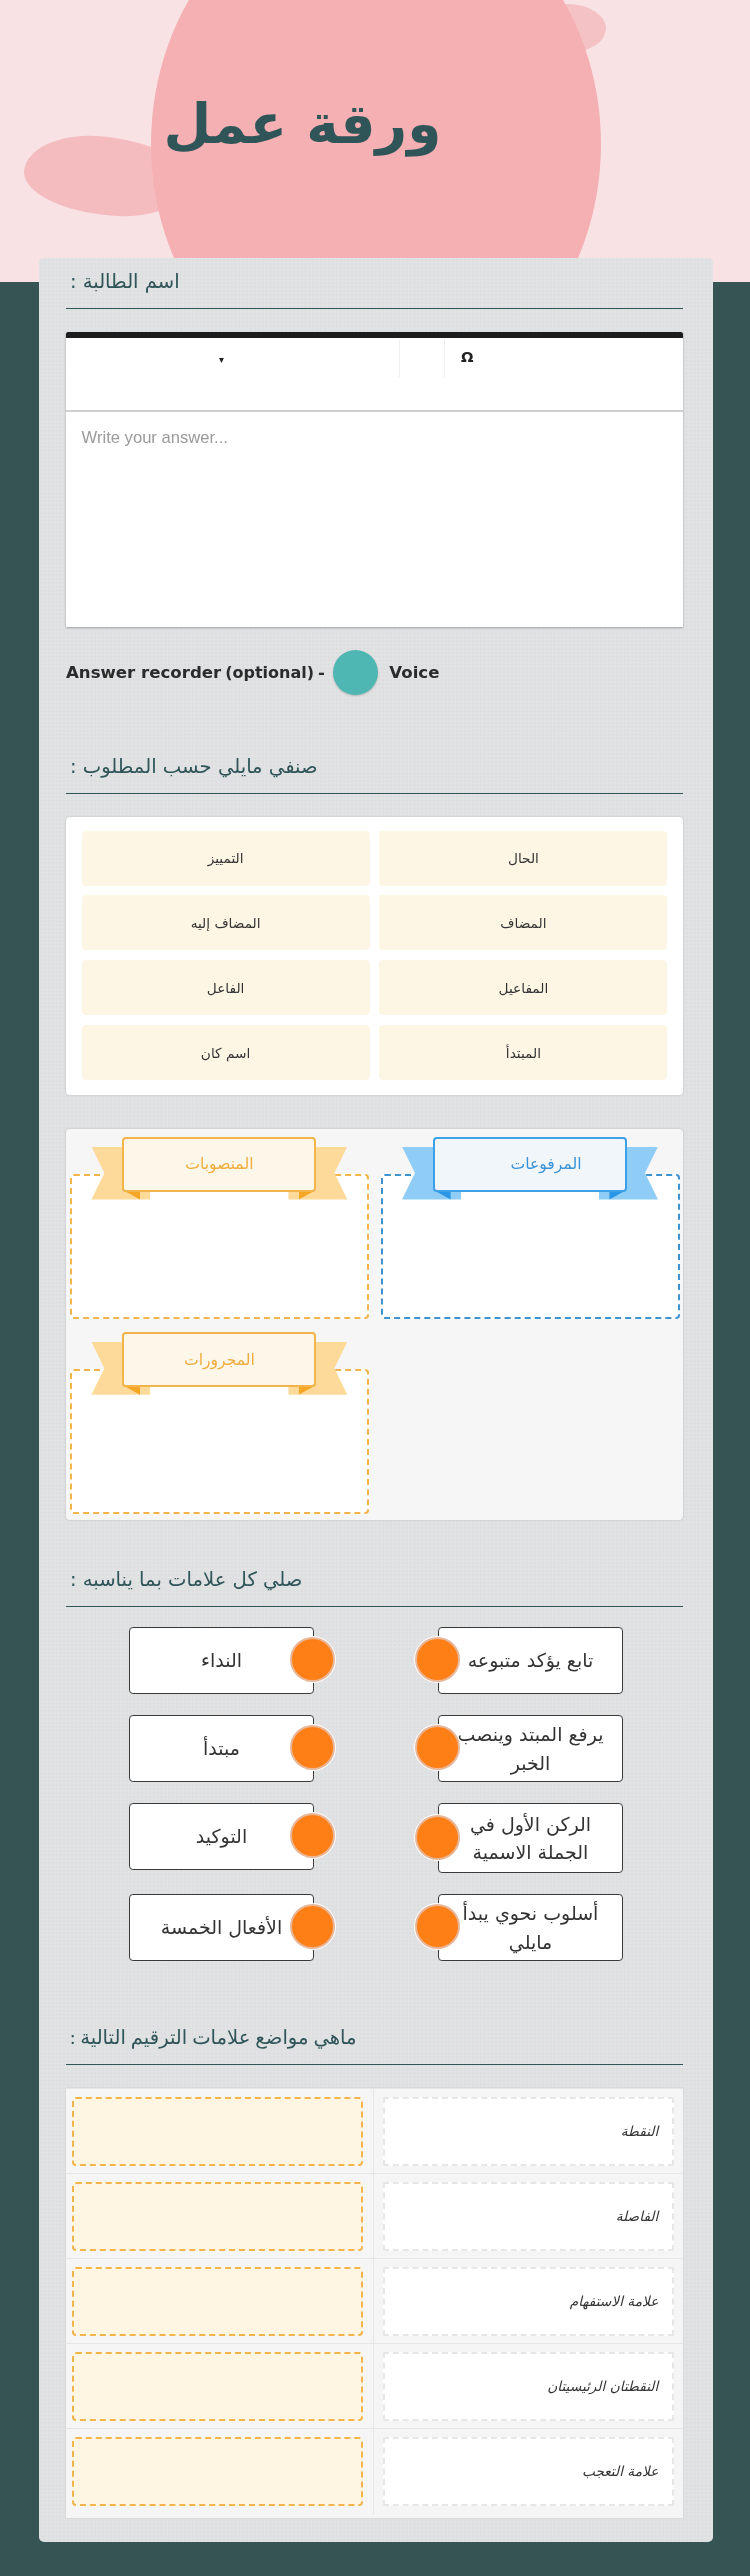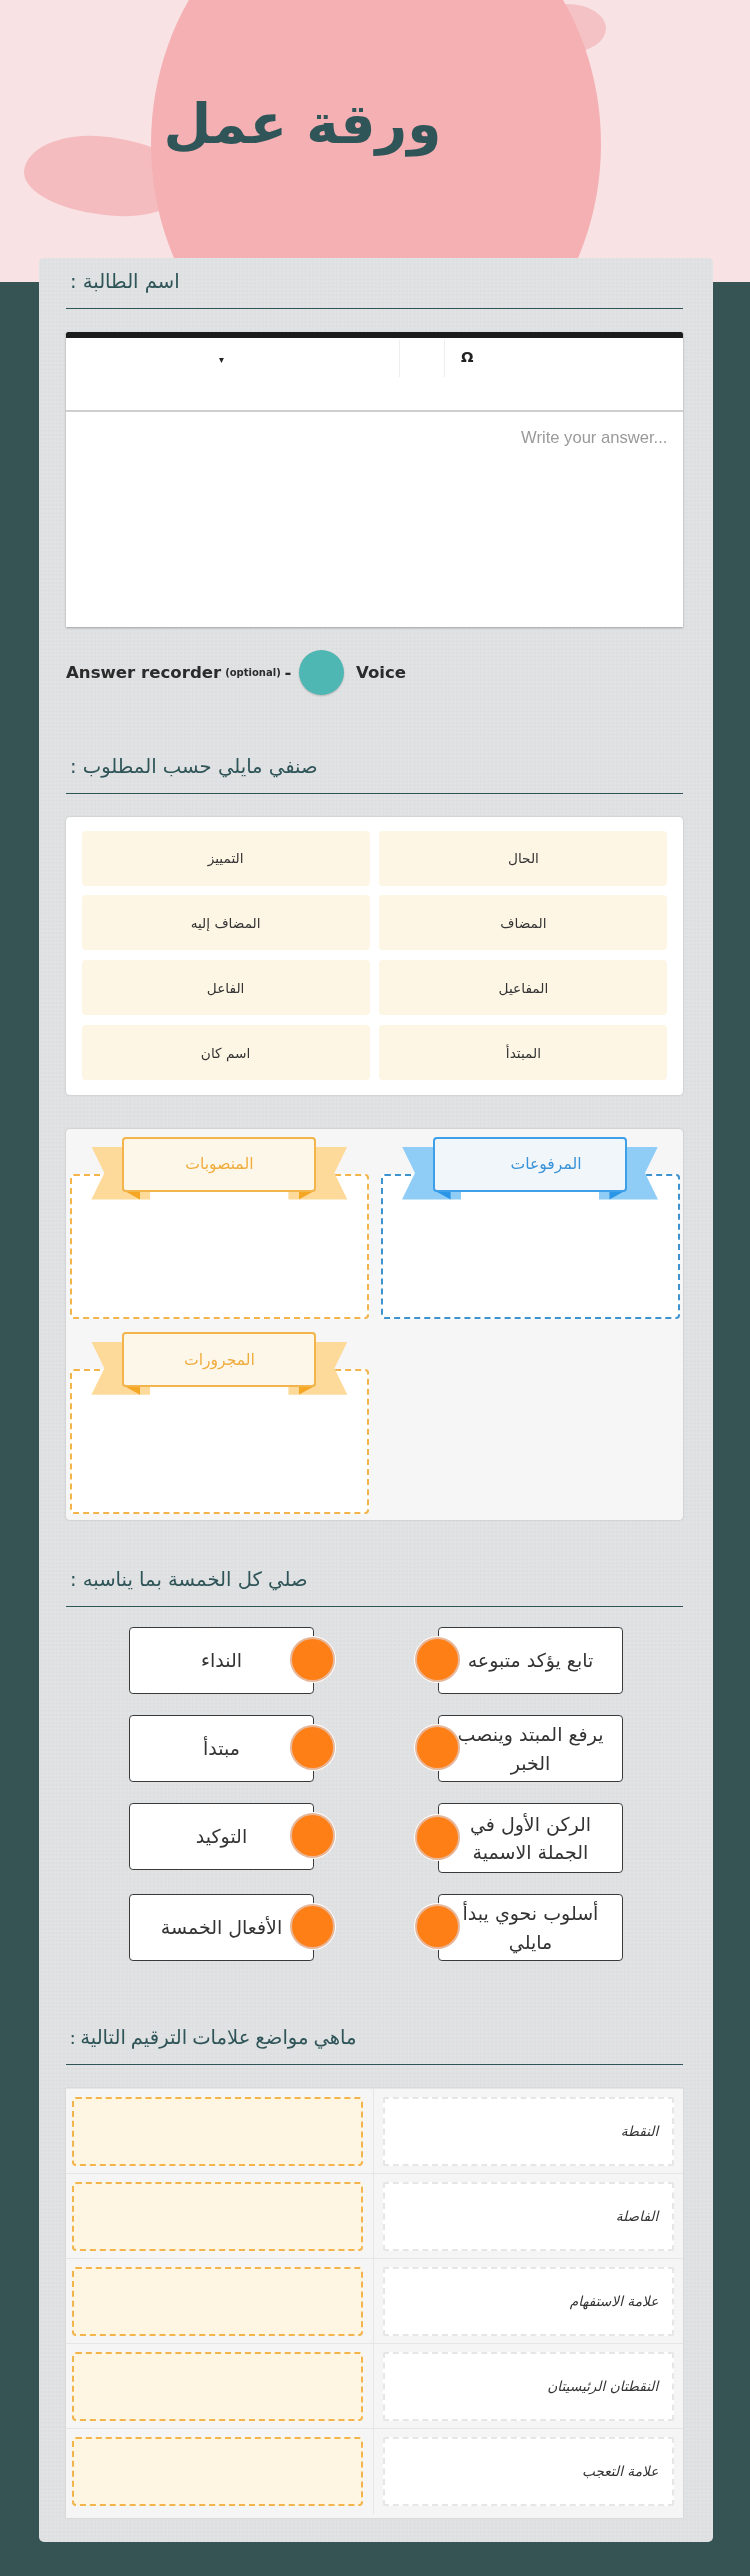--- a/index.html
+++ b/index.html
@@ -54,28 +54,27 @@
   .editor .toolbar { height: 74px; border-bottom: 2px solid #cfcfcf; position: relative; }
   .editor .tb-dd { position: absolute; left: 153px; top: 16.6px; font-size: 9.8px; color: #222; }
   .editor .tb-sep1 { position: absolute; left: 333px; top: 2px; width: 1px; height: 37px; background: #eee; }
   .editor .tb-sep2 { position: absolute; left: 378px; top: 2px; width: 1px; height: 37px; background: #eee; }
   .editor .tb-omega { position: absolute; left: 395px; top: 9.8px; font-size: 14.7px; font-weight: bold; color: #222; font-family: "DejaVu Sans", sans-serif; }
   .editor .answer {
     position: absolute; left: 0; top: 82px; width: 617px; height: 213px;
     border: none; outline: none; resize: none; padding: 13.7px 15.6px;
     font-family: "Liberation Sans", sans-serif; font-size: 16.6px; color: #444;
     background: transparent;
-    text-align: right;
   }
   .editor .answer::placeholder { color: #9a9a9a; }
   .recorder {
     position: absolute; left: 27px; top: 391px; height: 47px; display: flex; align-items: center;
     font-family: "DejaVu Sans", sans-serif; font-weight: bold; font-size: 16.6px; color: #2b2b2b;
   }
-  .recorder .opt { font-size: 10px; margin-left: 3.9px; }
+  .recorder .opt { font-size: 16px; margin-left: 3.9px; }
   .recorder .dash { margin-left: 3.9px; }
   .recorder .mic {
     width: 45px; height: 45px; border-radius: 50%; background: #4fb7b3; margin: 0 11.7px 0 7.8px;
     box-shadow: 0 1px 2px rgba(0,0,0,.2);
   }
   
   .cat-grid {
     position: absolute; left: 27px; top: 559px; width: 617px; height: 278px;
     background: #fff; border-radius: 3.9px; box-shadow: 0 0 2px rgba(0,0,0,.2);
     padding: 13.7px 15.6px; display: grid; grid-template-columns: 1fr 1fr;
@@ -212,21 +211,21 @@
     <div class="ribbon orange" style="left:25.4px; top:203px;">
       <div class="tail-l"></div>
         <div class="tail-r"></div>
       <div class="fold-l"></div>
         <div class="fold-r"></div>
       <div class="plate">المجرورات</div>
     </div>
   </div>
 
   <div class="q-title" style="top:1310px;">
-    <span>صلي كل الخمسة بما يناسبه :</span>
+    <span>صلي كل علامات بما يناسبه :</span>
   </div>
 
   <div class="match-box" style="left:399px; top:1369px;">تابع يؤكد متبوعه</div>
   <div class="match-box" style="left:399px; top:1457px;">يرفع المبتد وينصب الخبر</div>
   <div class="match-box" style="left:399px; top:1545px; height:70px;">الركن الأول في الجملة الاسمية</div>
   <div class="match-box" style="left:399px; top:1636px;">أسلوب نحوي يبدأ مايلي</div>
 
   <div class="match-box" style="left:90px; top:1369px;">النداء</div>
   <div class="match-box" style="left:90px; top:1457px;">مبتدأ</div>
   <div class="match-box" style="left:90px; top:1545px;">التوكيد</div>

